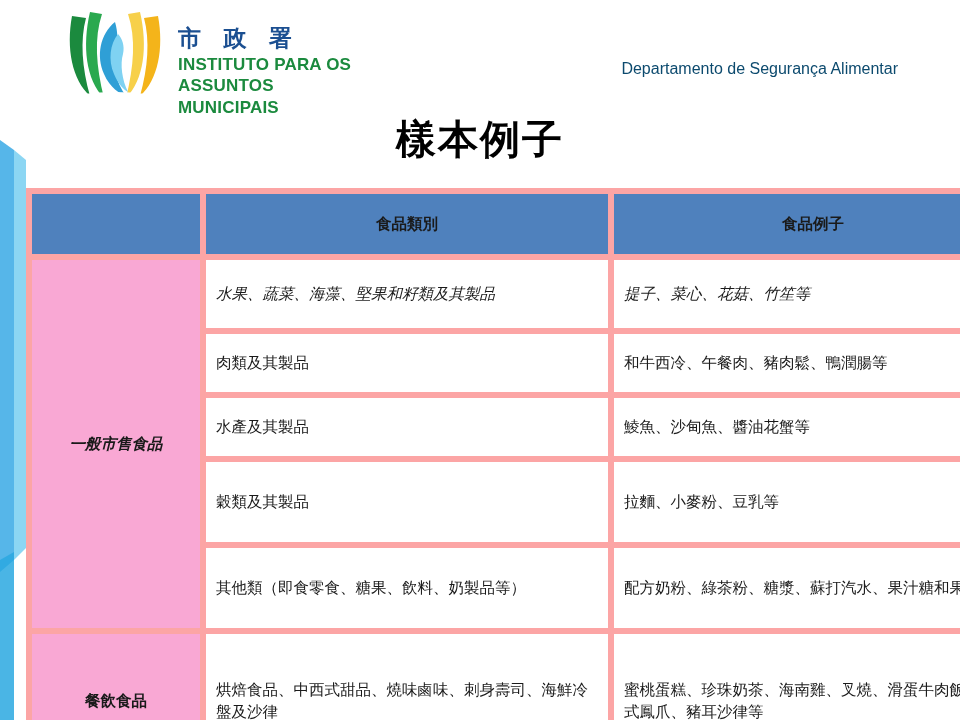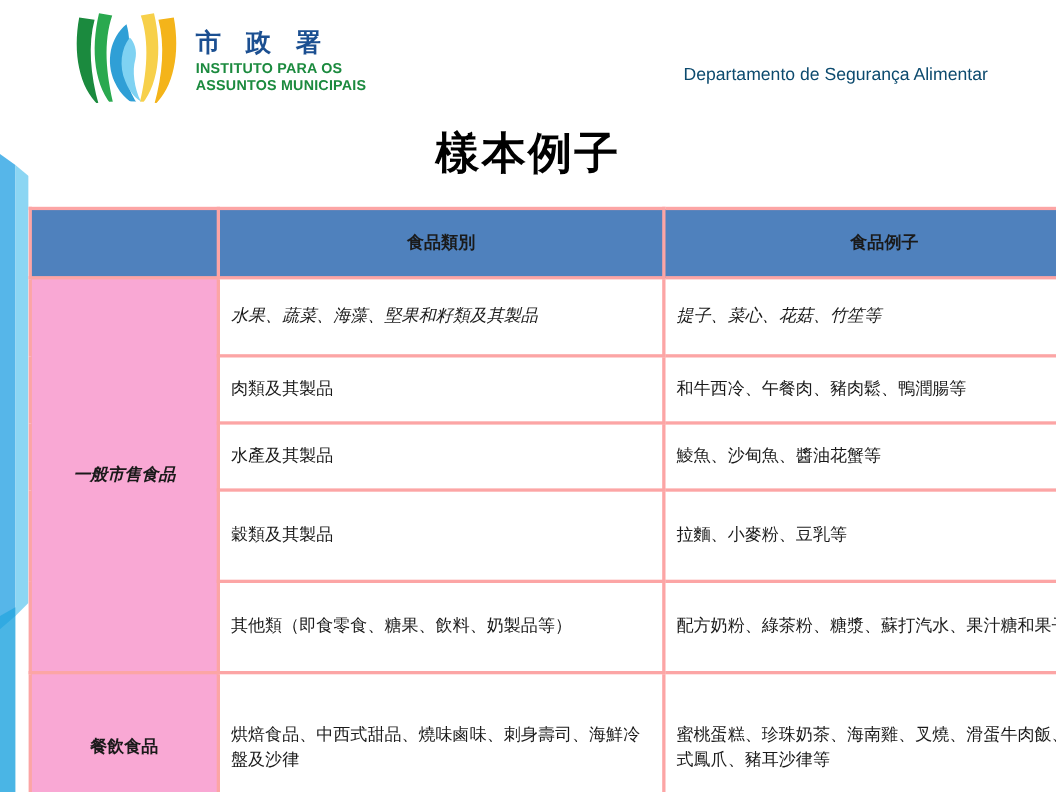--- a/index.html
+++ b/index.html
@@ -65,21 +65,21 @@
   }
   .logo-cn {
     font-size: 23px;
     font-weight: bold;
     color: #1b4f91;
     letter-spacing: 8px;
     line-height: 1.05;
   }
   .logo-pt {
     margin-top: 4px;
-    font-size: 13px;
+    font-size: 17px;
     font-weight: bold;
     color: #1b8a3e;
     line-height: 1.25;
     letter-spacing: 0.2px;
   }
   .dept {
     position: absolute;
     right: 62px;
     top: 58px;
     text-align: right;
@@ -120,21 +120,21 @@
     width: 908px;
     z-index: 2;
   }
   table.sample {
     border-collapse: collapse;
     width: 908px;
     table-layout: fixed;
     background: #ffffff;
   }
   table.sample td, table.sample th {
-    border: 3px solid #fca5a5;
+    border: 6px solid #fca5a5;
     vertical-align: middle;
     font-size: 15.5px;
     color: #1a1a1a;
     line-height: 1.42;
     padding: 7px 10px;
   }
   thead th {
     background: #4f81bd;
     color: #ffffff;
     font-size: 17px;

